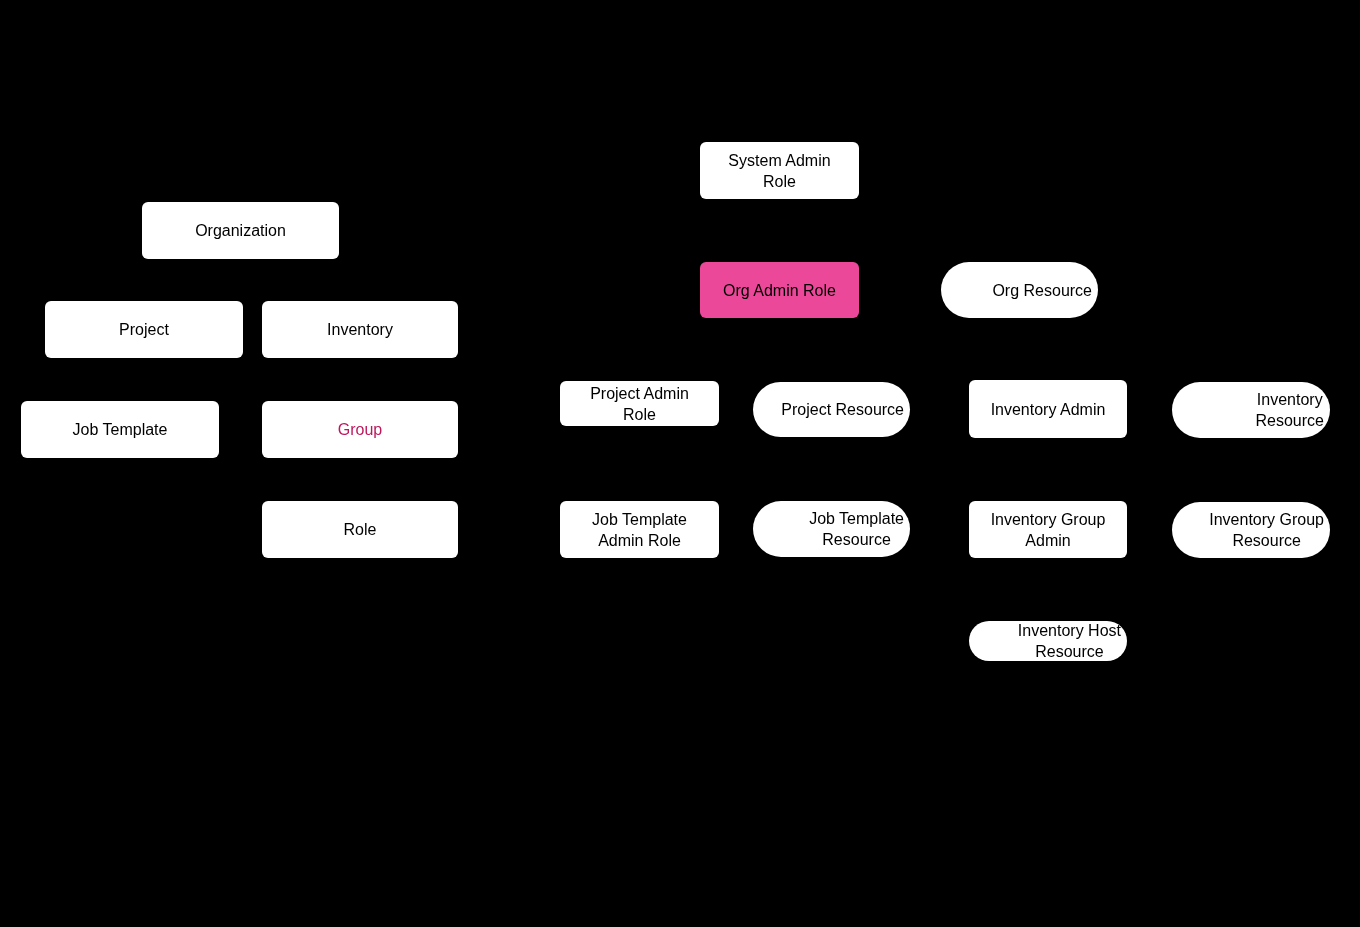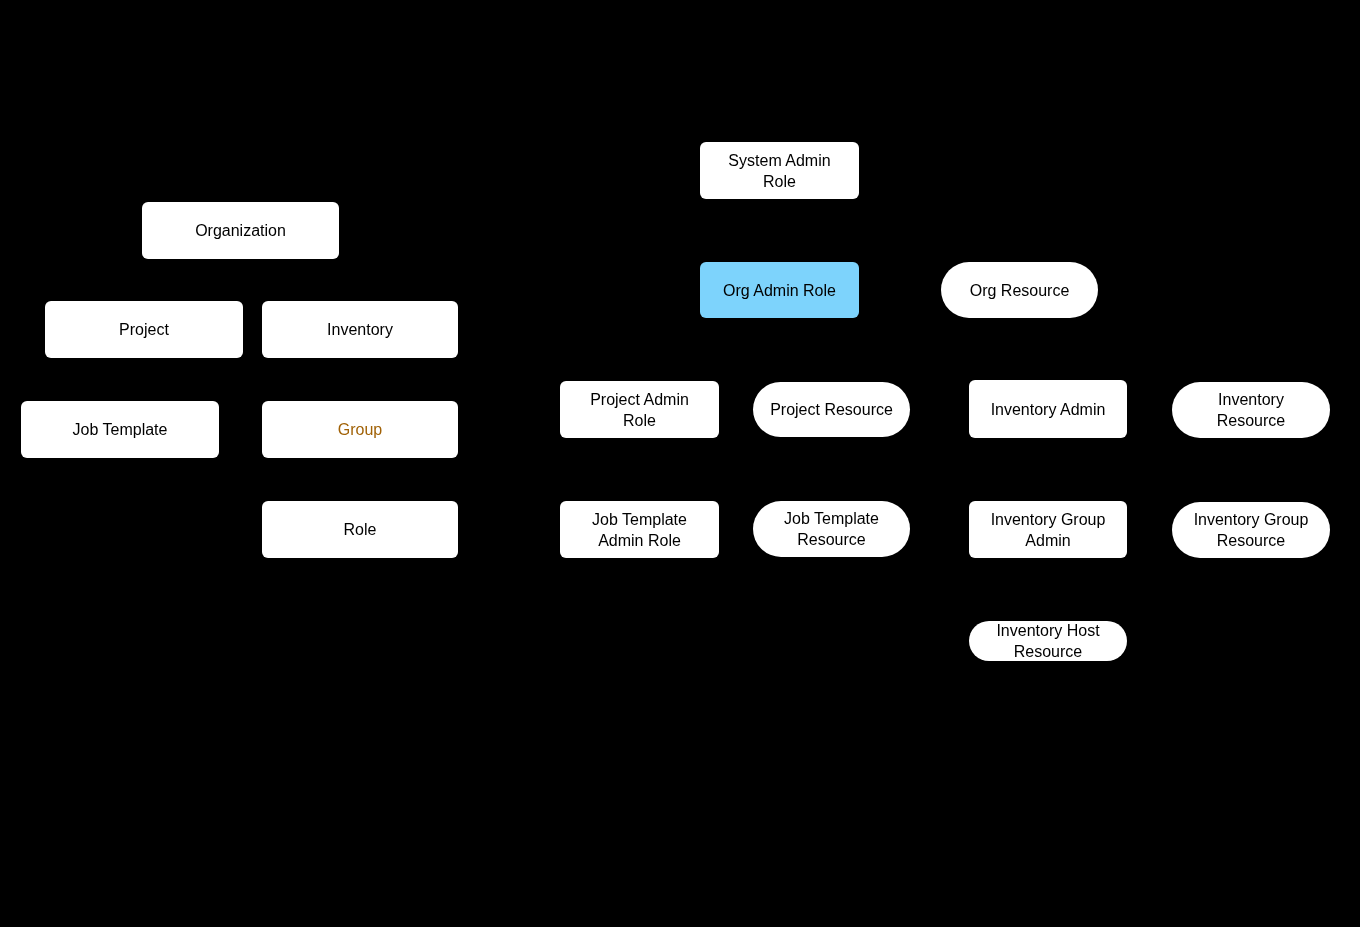--- a/index.html
+++ b/index.html
@@ -27,37 +27,38 @@
     font-size: 16px;
     line-height: 21px;
     white-space: pre-line;
     padding: 14px 6px;
   }
   .node.rectangle {
     border-radius: 6px;
   }
   .node.stadium {
     border-radius: 28px;
+    justify-content: flex-end;
   }
 </style>
 </head>
 <body>
 
 <div id="canvas" style="background: rgb(0, 0, 0);">
     <div class="node rectangle" style="left: 142px; top: 202px; width: 197px; height: 57px; background: rgb(255, 255, 255); color: rgb(0, 0, 0);"><span>Organization</span></div>
     <div class="node rectangle" style="left: 21px; top: 301px; width: 198px; height: 57px; background: rgb(255, 255, 255); color: rgb(0, 0, 0); margin-left: 24px;"><span>Project</span></div>
     <div class="node rectangle" style="left: 262px; top: 301px; width: 196px; height: 57px; background: rgb(255, 255, 255); color: rgb(0, 0, 0);"><span>Inventory</span></div>
     <div class="node rectangle" style="left: 21px; top: 401px; width: 198px; height: 57px; background: rgb(255, 255, 255); color: rgb(0, 0, 0);"><span>Job Template</span></div>
-    <div class="node rectangle" style="left: 262px; top: 401px; width: 196px; height: 57px; background: rgb(255, 255, 255); color: #a16207;"><span>Group</span></div>
+    <div class="node rectangle" style="left: 262px; top: 401px; width: 196px; height: 57px; background: rgb(255, 255, 255); color: #be185d;"><span>Group</span></div>
     <div class="node rectangle" style="left: 262px; top: 501px; width: 196px; height: 57px; background: rgb(255, 255, 255); color: rgb(0, 0, 0);"><span>Role</span></div>
     <div class="node rectangle" style="left: 700px; top: 142px; width: 159px; height: 57px; background: rgb(255, 255, 255); color: rgb(0, 0, 0);"><span>System Admin
 Role</span></div>
-    <div class="node rectangle" style="left: 700px; top: 262px; width: 159px; height: 56px; background: #7dd3fc; color: rgb(0, 0, 0);"><span>Org Admin Role</span></div>
+    <div class="node rectangle" style="left: 700px; top: 262px; width: 159px; height: 56px; background: #ec4899; color: rgb(0, 0, 0);"><span>Org Admin Role</span></div>
     <div class="node stadium" style="left: 941px; top: 262px; width: 157px; height: 56px; background: rgb(255, 255, 255); color: rgb(0, 0, 0);"><span>Org Resource</span></div>
-    <div class="node rectangle" style="left: 560px; top: 381px; width: 159px; height: 57px; background: rgb(255, 255, 255); color: rgb(0, 0, 0);"><span>Project Admin
+    <div class="node rectangle" style="left: 560px; top: 381px; width: 159px; height: 45px; background: rgb(255, 255, 255); color: rgb(0, 0, 0);"><span>Project Admin
 Role</span></div>
     <div class="node rectangle" style="left: 969px; top: 380px; width: 158px; height: 58px; background: rgb(255, 255, 255); color: rgb(0, 0, 0);"><span>Inventory Admin</span></div>
     <div class="node stadium" style="left: 753px; top: 382px; width: 157px; height: 55px; background: rgb(255, 255, 255); color: rgb(0, 0, 0);"><span>Project Resource</span></div>
     <div class="node stadium" style="left: 1172px; top: 382px; width: 158px; height: 56px; background: rgb(255, 255, 255); color: rgb(0, 0, 0);"><span>Inventory
 Resource</span></div>
     <div class="node rectangle" style="left: 560px; top: 501px; width: 159px; height: 57px; background: rgb(255, 255, 255); color: rgb(0, 0, 0);"><span>Job Template
 Admin Role</span></div>
     <div class="node stadium" style="left: 753px; top: 501px; width: 157px; height: 56px; background: rgb(255, 255, 255); color: rgb(0, 0, 0);"><span>Job Template
 Resource</span></div>
     <div class="node rectangle" style="left: 969px; top: 501px; width: 158px; height: 57px; background: rgb(255, 255, 255); color: rgb(0, 0, 0);"><span>Inventory Group

